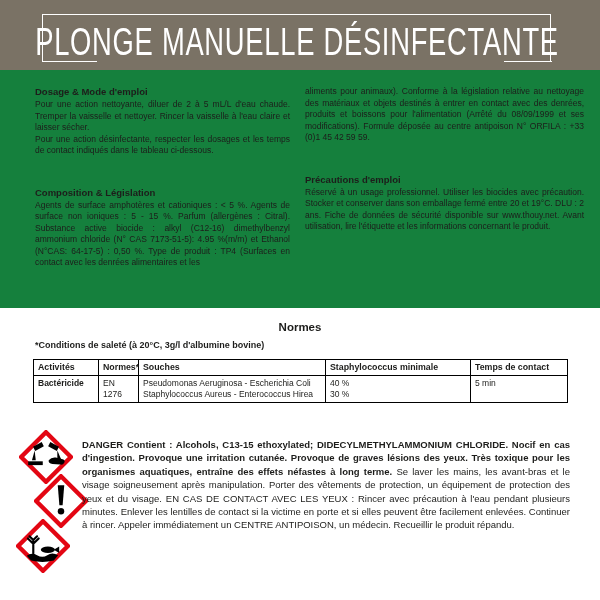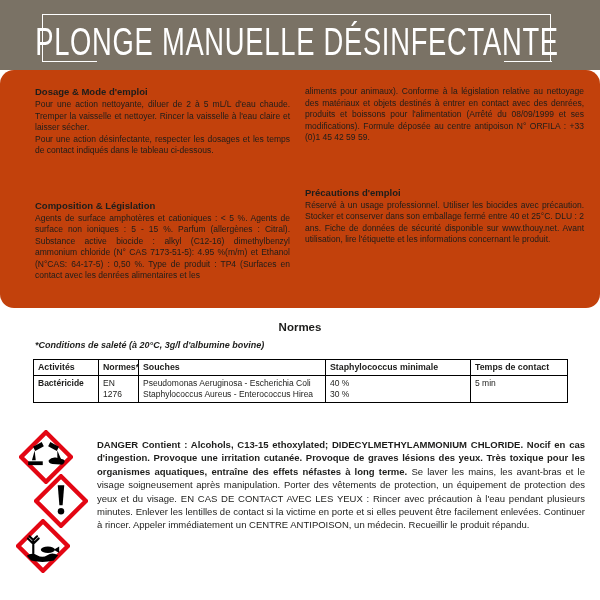--- a/index.html
+++ b/index.html
@@ -23,49 +23,49 @@
   .title-frame::after{right:-1.5px;width:48px;}
   .title{
     margin:0;position:absolute;left:50%;top:2px;
     transform:translateX(-50%) scaleX(0.72);
     white-space:nowrap;font-size:38px;line-height:50px;font-weight:400;
     color:#ffffff;letter-spacing:1px;
   }
 
   
   .beige{
-    background:#c2410c;height:238px;box-sizing:border-box;
+    background:#15803d;height:238px;box-sizing:border-box;
     padding:16px 16px 0 35px;
     display:grid;grid-template-columns:255px 1fr;column-gap:15px;
-    font-size:8.5px;line-height:11.5px;text-align:justify;border-radius:14px;
+    font-size:8.5px;line-height:11.5px;text-align:justify;
   }
   .beige h3{font-size:9.5px;line-height:12px;margin:0 0 1px 0;font-weight:bold;text-align:left;}
   .beige p{margin:0;}
-  .beige h3.second{margin-top:43px;}
+  .beige h3.second{margin-top:30px;}
 
   
   .normes{padding-top:13px;border-radius:13px;}
   .normes-title{margin:0;text-align:center;font-size:11.5px;font-weight:bold;}
-  .conditions{margin:7px 0 0 35px;font-size:9px;font-weight:bold;font-style:italic;}
+  .conditions{margin:7px 0 0 35px;font-size:9px;font-weight:bold;}
   table.std{
     margin:9px 0 0 33px;border-collapse:collapse;width:534px;
     font-size:8.5px;line-height:11px;table-layout:fixed;
   }
   table.std th,table.std td{
     border:1.2px solid #000;padding:2px 4px;text-align:left;vertical-align:top;
   }
   table.std th{font-size:8.8px;}
   .c1{width:65px;}.c2{width:40px;}.c3{width:187px;}.c4{width:145px;}.c5{width:97px;}
   td.bold{font-weight:bold;}
 
   
   .bottom{position:relative;height:168px;margin-top:24px;}
   .picto{position:absolute;}
   .danger-text{
-    position:absolute;left:97px;top:11px;width:488px;
+    position:absolute;left:82px;top:11px;width:488px;
     font-size:9.5px;line-height:13.4px;text-align:justify;
   }
   .danger-text p{margin:0;}
   .danger-text .b{font-weight:bold;}
 </style>
 </head>
 <body>
 
 <div class="label">
 
@@ -79,21 +79,21 @@
     <div class="col">
       <h3>Dosage &amp; Mode d'emploi</h3>
       <p>Pour une action nettoyante, diluer de 2 à 5 mL/L d'eau chaude. Tremper la vaisselle et nettoyer. Rincer la vaisselle à l'eau claire et laisser sécher.</p>
       <p>Pour une action désinfectante, respecter les dosages et les temps de contact indiqués dans le tableau ci-dessous.</p>
       <h3 class="second">Composition &amp; Législation</h3>
       <p>Agents de surface amphotères et cationiques : &lt; 5 %. Agents de surface non ioniques : 5 - 15 %. Parfum (allergènes : Citral). Substance active biocide : alkyl (C12-16) dimethylbenzyl ammonium chloride (N° CAS 7173-51-5): 4.95 %(m/m) et Ethanol (N°CAS: 64-17-5) : 0,50 %. Type de produit : TP4 (Surfaces en contact avec les denrées alimentaires et les</p>
     </div>
     <div class="col">
       <p>aliments pour animaux). Conforme à la législation relative au nettoyage des matériaux et objets destinés à entrer en contact avec des denrées, produits et boissons pour l'alimentation (Arrêté du 08/09/1999 et ses modifications). Formule déposée au centre antipoison N° ORFILA : +33 (0)1 45 42 59 59.</p>
       <h3 class="second">Précautions d'emploi</h3>
-      <p>Réservé à un usage professionnel. Utiliser les biocides avec précaution. Stocker et conserver dans son emballage fermé entre 40 et 25°C. DLU : 2 ans. Fiche de données de sécurité disponible sur www.thouy.net. Avant utilisation, lire l'étiquette et les informations concernant le produit.</p>
+      <p>Réservé à un usage professionnel. Utiliser les biocides avec précaution. Stocker et conserver dans son emballage fermé entre 20 et 19°C. DLU : 2 ans. Fiche de données de sécurité disponible sur www.thouy.net. Avant utilisation, lire l'étiquette et les informations concernant le produit.</p>
     </div>
   </div>
 
   <div class="normes">
     <h2 class="normes-title">Normes</h2>
     <p class="conditions">*Conditions de saleté (à 20°C, 3g/l d'albumine bovine)</p>
     <table class="std">
       <colgroup>
         <col class="c1">
           <col class="c2">

